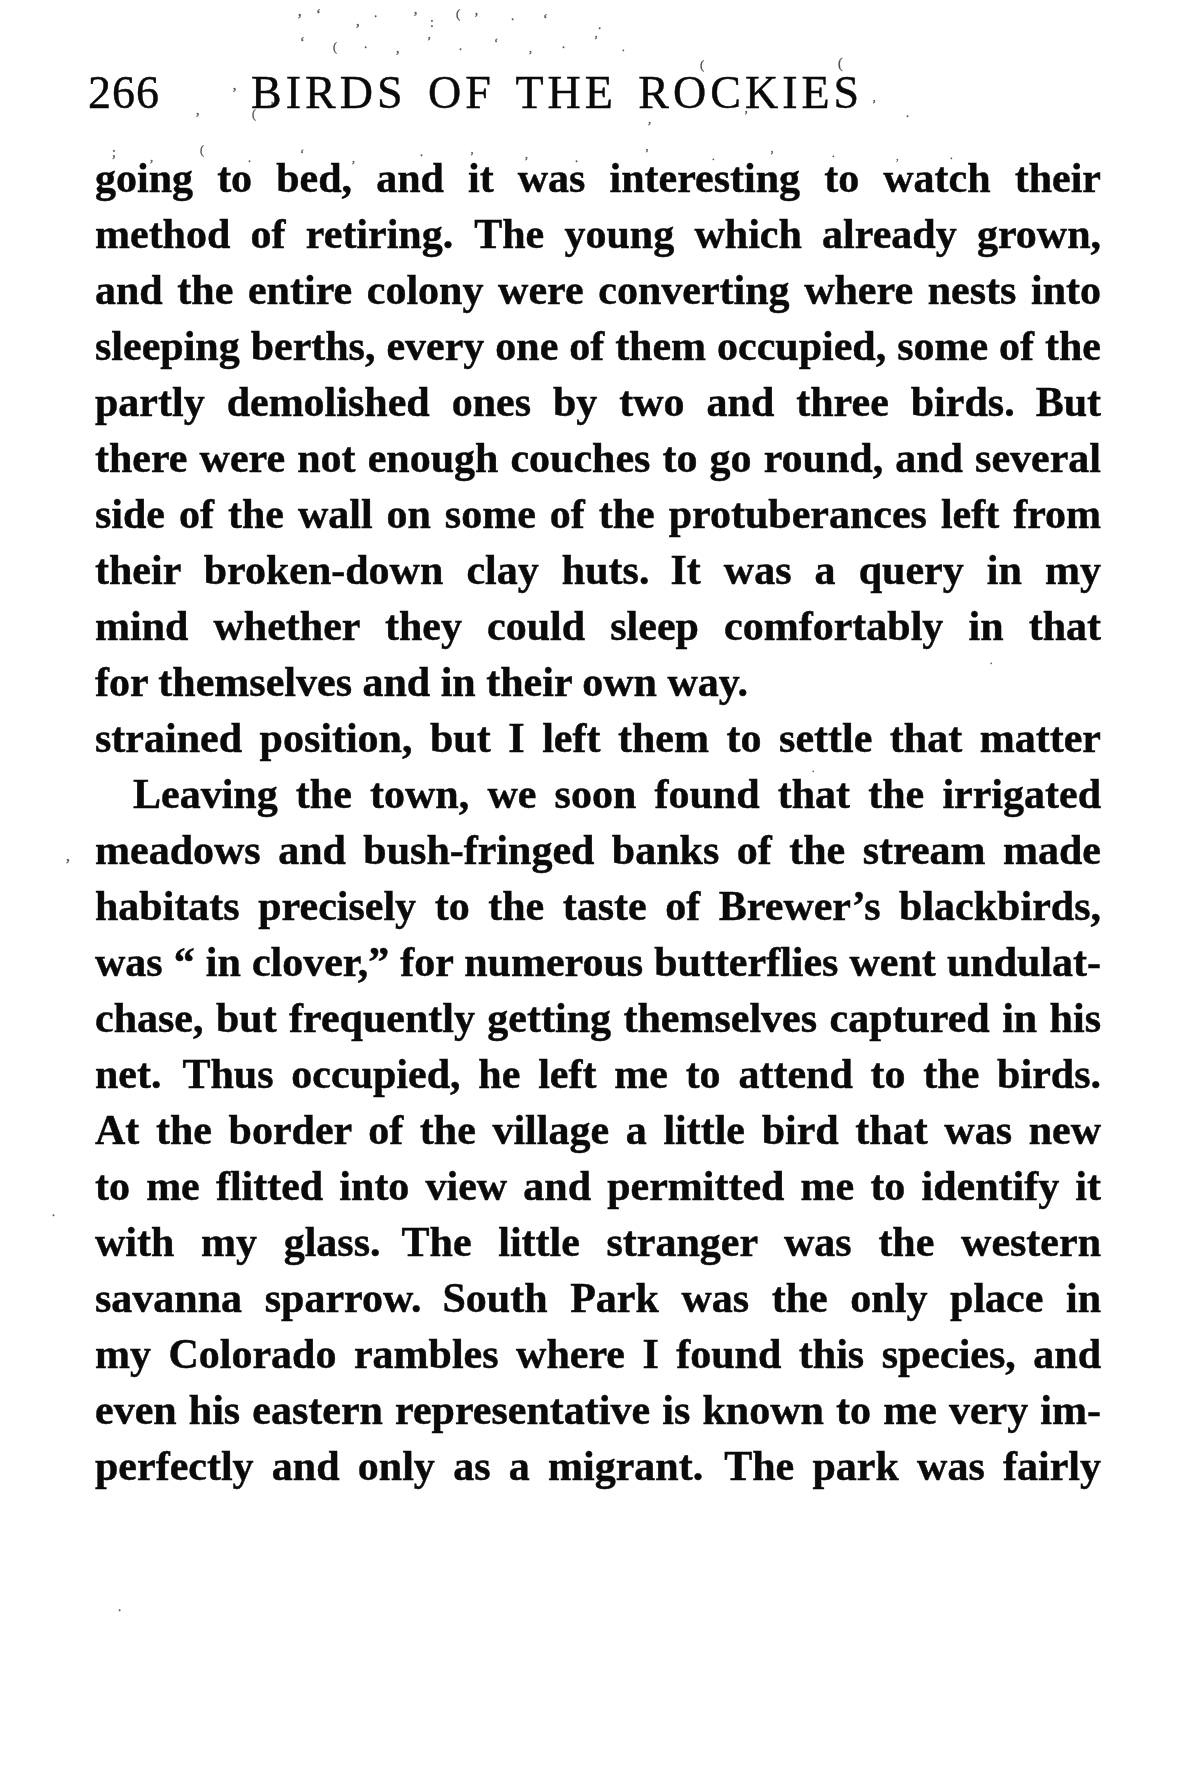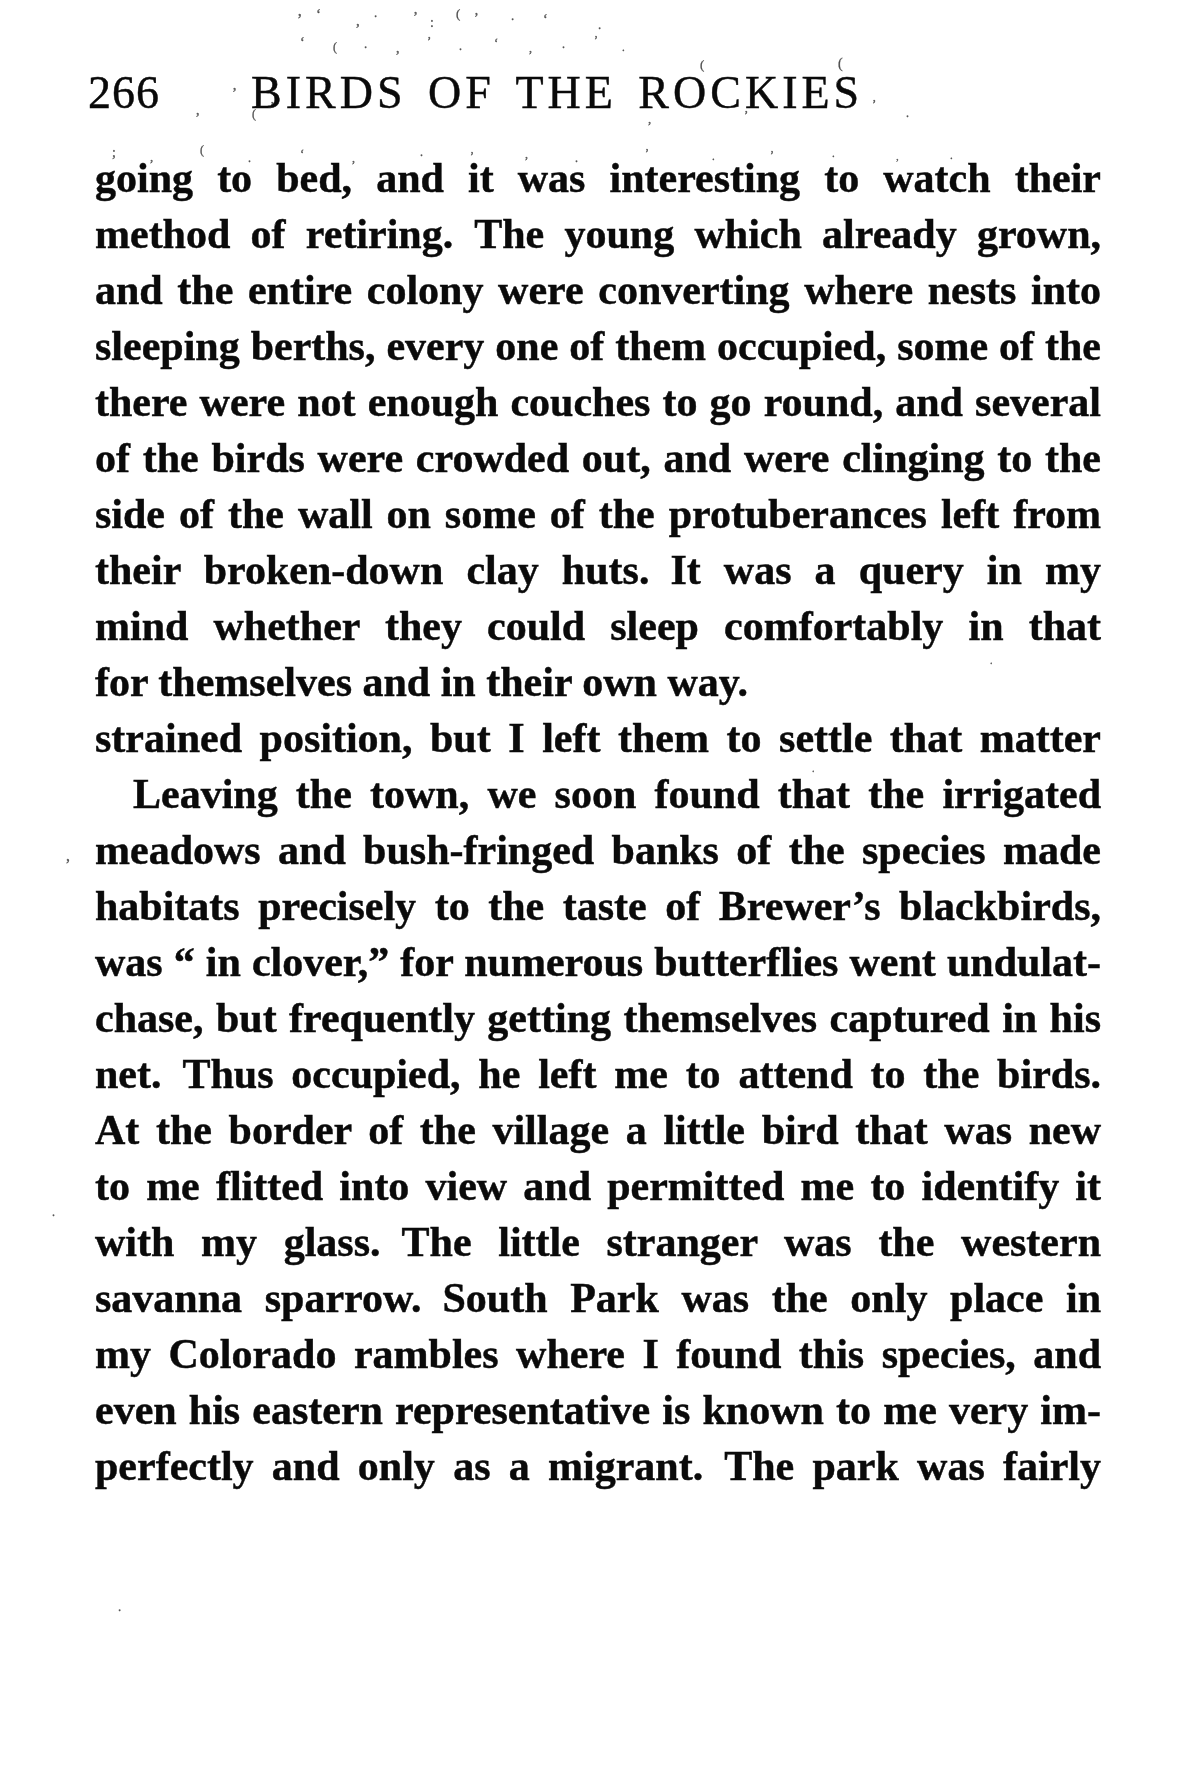--- a/index.html
+++ b/index.html
@@ -120,29 +120,29 @@
       <span class="speck" style="left: 812px; top: 764px; font-size: 10px;">.</span>
       <span class="speck" style="left: 990px; top: 656px; font-size: 10px;">.</span>
     </div>
   <span class="page-number">266</span>
   <h1 class="running-title">BIRDS OF THE ROCKIES</h1>
   <main class="textblock" id="textblock">
       <div class="line">going to bed, and it was interesting to watch their</div>
       <div class="line">method of retiring. The young which already grown,</div>
       <div class="line">and the entire colony were converting where nests into</div>
       <div class="line">sleeping berths, every one of them occupied, some of the</div>
+      <div class="line">partly demolished ones by two and three birds. But</div>
       <div class="line">there were not enough couches to go round, and several</div>
-      <div class="line">of the birds were crowded out, and were clinging to the</div>
       <div class="line">side of the wall on some of the protuberances left from</div>
       <div class="line">their broken-down clay huts. It was a query in my</div>
       <div class="line">mind whether they could sleep comfortably in that</div>
       <div class="line unjust">for themselves and in their own way.</div>
       <div class="line">strained position, but I left them to settle that matter</div>
       <div class="line indent">Leaving the town, we soon found that the irrigated</div>
-      <div class="line">meadows and bush-fringed banks of the species made</div>
+      <div class="line">meadows and bush-fringed banks of the stream made</div>
       <div class="line">habitats precisely to the taste of Brewer’s blackbirds,</div>
       <div class="line">was “ in clover,” for numerous butterflies went undulat-</div>
       <div class="line">chase, but frequently getting themselves captured in his</div>
       <div class="line">net. Thus occupied, he left me to attend to the birds.</div>
       <div class="line">At the border of the village a little bird that was new</div>
       <div class="line">to me flitted into view and permitted me to identify it</div>
       <div class="line">with my glass. The little stranger was the western</div>
       <div class="line">savanna sparrow. South Park was the only place in</div>
       <div class="line">my Colorado rambles where I found this species, and</div>
       <div class="line">even his eastern representative is known to me very im-</div>

